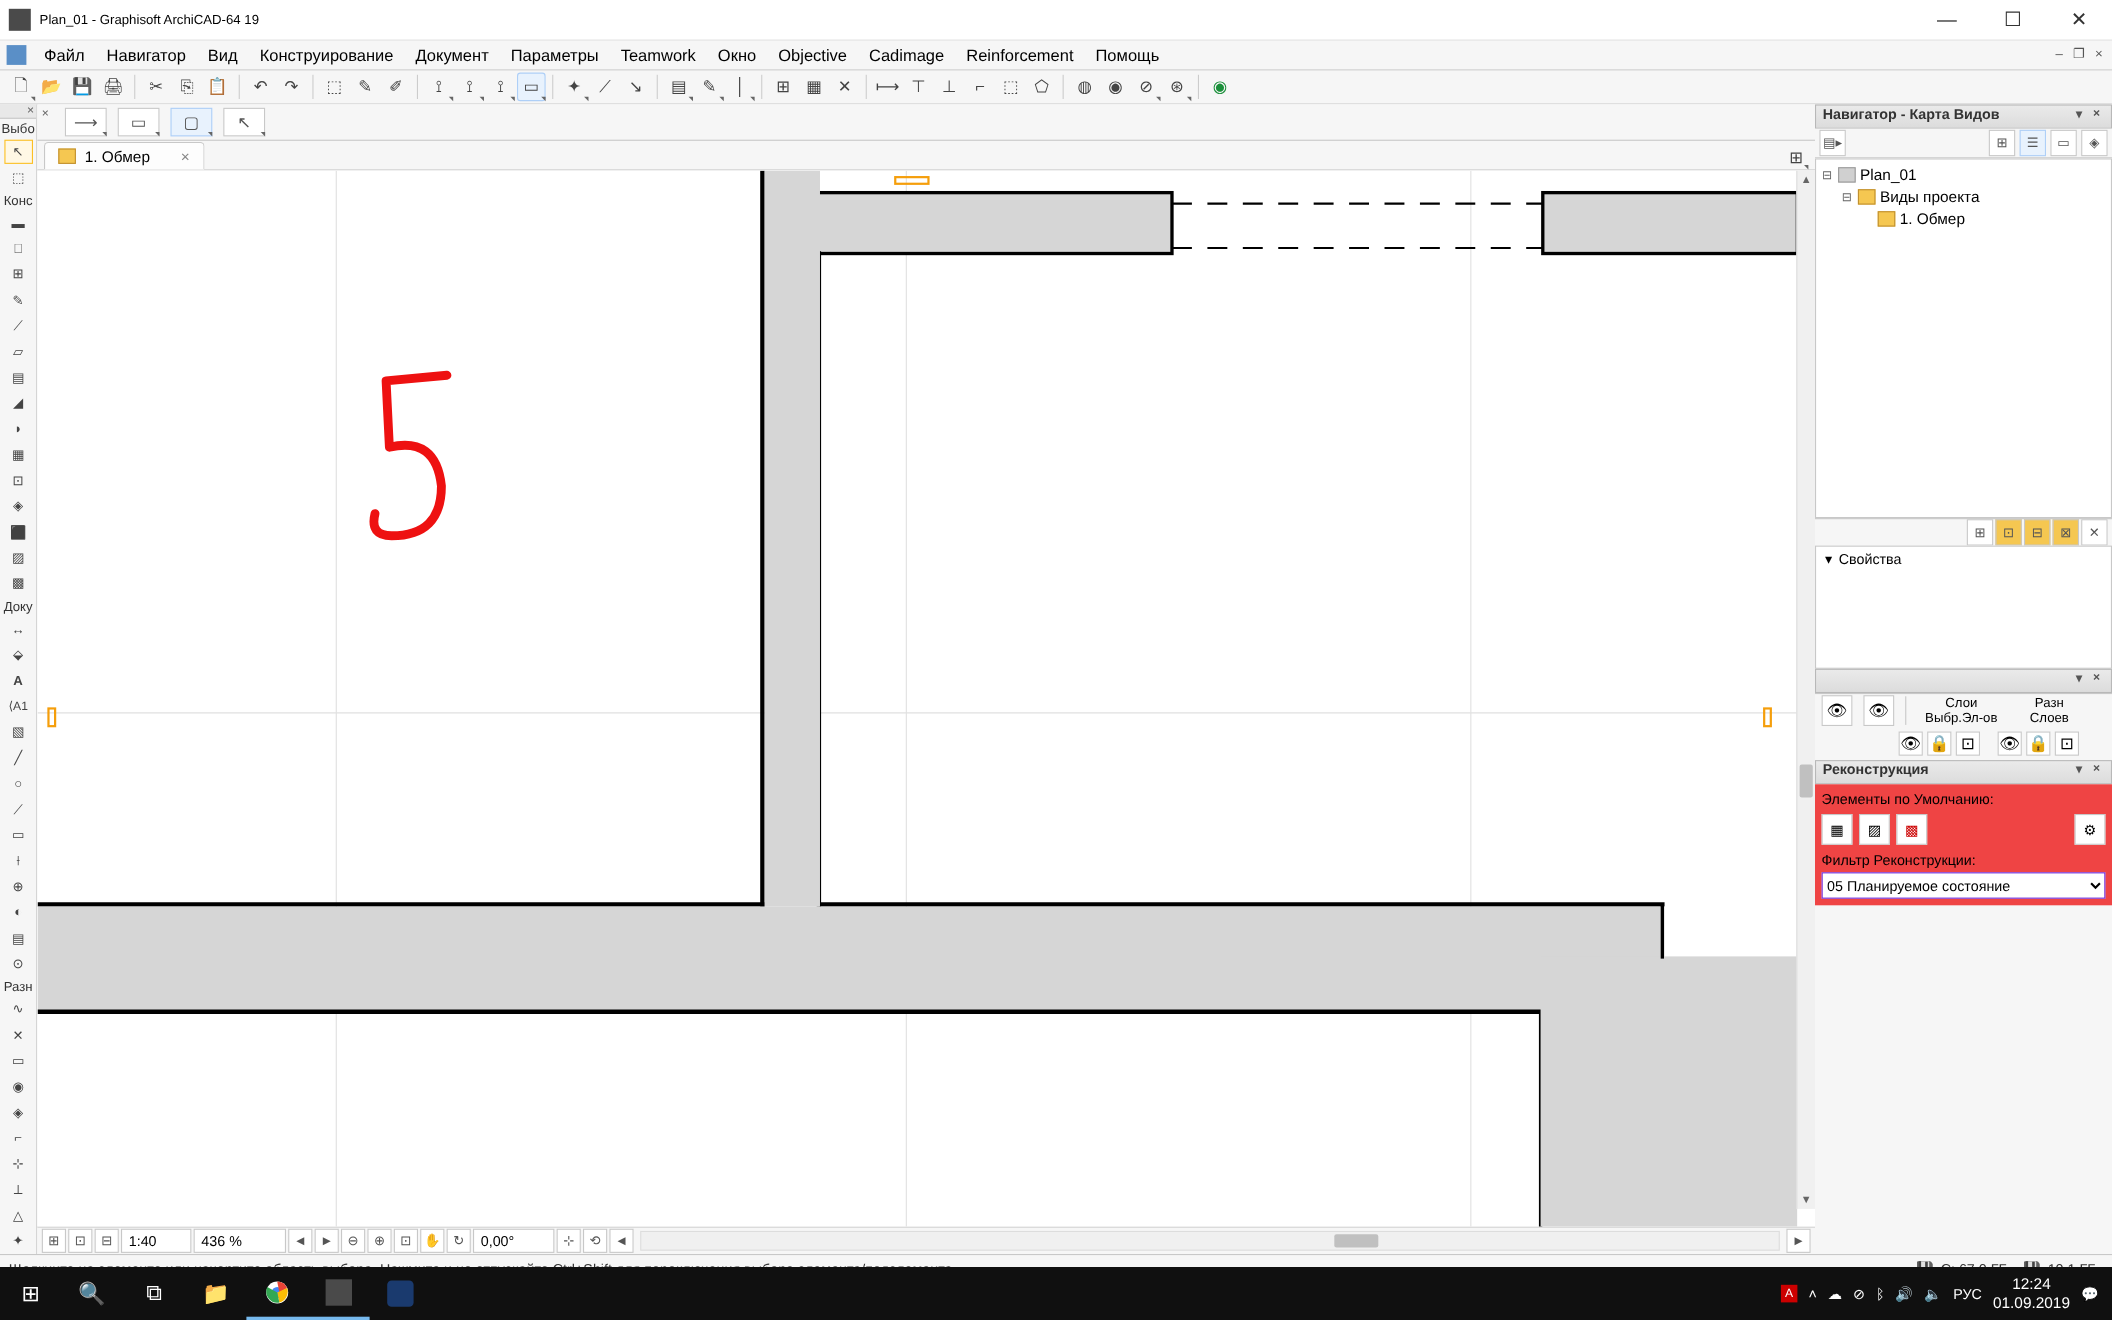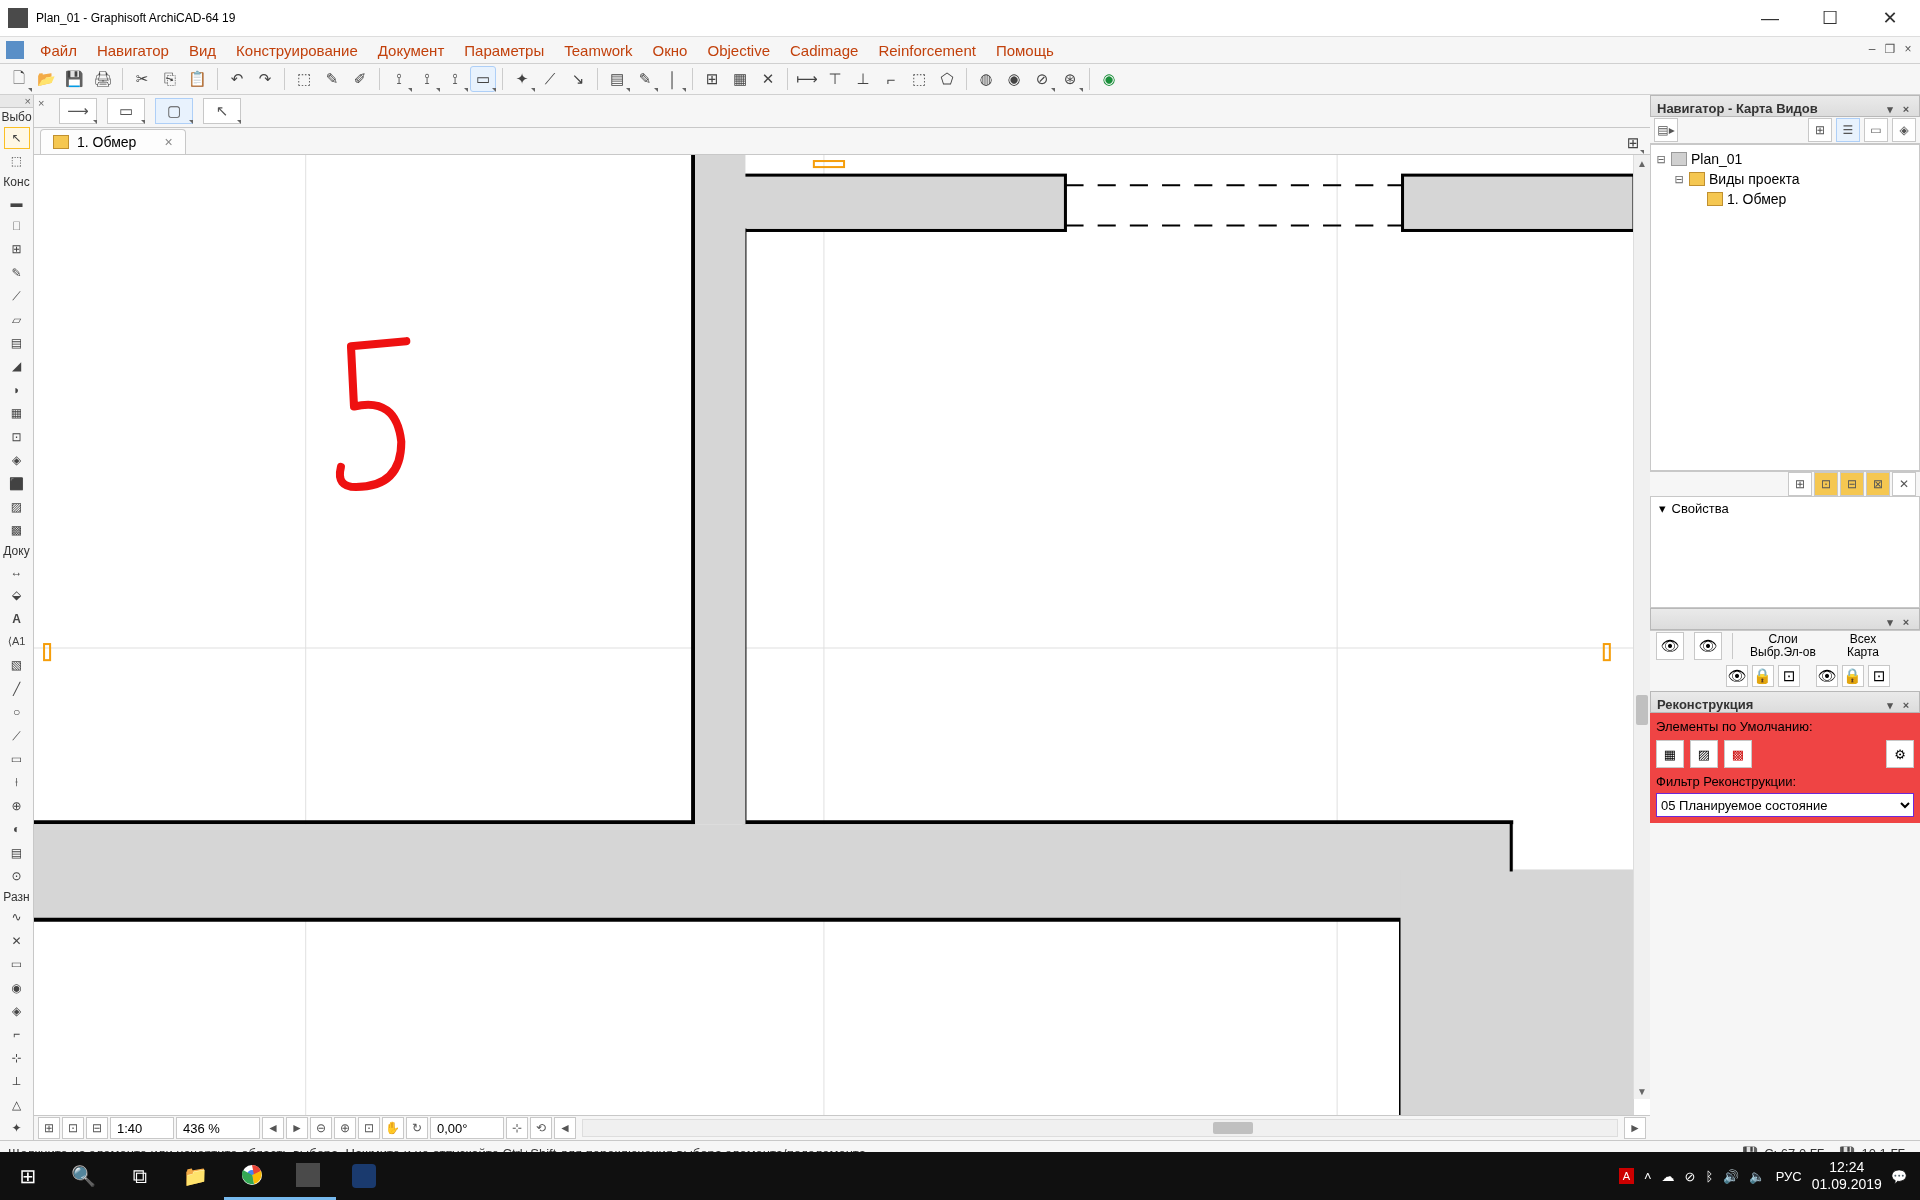--- a/index.html
+++ b/index.html
@@ -1,21 +1,21 @@
 <!DOCTYPE html>
 <html><head>
 <meta charset="utf-8">
 <style>
 html,body{margin:0;padding:0;width:1920px;height:1200px;overflow:hidden;font-family:"Segoe UI",Tahoma,sans-serif;font-size:15px;background:#f0f0f0;color:#000;}
 .titlebar{height:36px;background:#fff;display:flex;align-items:center;border-bottom:1px solid #ddd;}
 .titlebar .icon{width:20px;height:20px;margin:0 8px;background:#4a4a4a;display:inline-block;}
 .titlebar .title{flex:1;font-size:12px;color:#000;}
 .titlebar .winbtn{width:60px;height:36px;display:flex;align-items:center;justify-content:center;font-size:18px;color:#333;cursor:pointer;}
 .menubar{height:26px;background:#f6f6f6;display:flex;align-items:center;padding-left:6px;border-bottom:1px solid #d0d0d0;position:relative;}
-.menubar .mitem{padding:0 10px;font-size:15px;color:#c2410c;cursor:pointer;}
+.menubar .mitem{padding:0 10px;font-size:15px;color:#000000;cursor:pointer;}
 .menubar .minitool{position:absolute;right:4px;top:4px;display:flex;gap:2px;}
 .menubar .minitool span{width:16px;height:16px;font-size:12px;display:flex;align-items:center;justify-content:center;color:#555;cursor:pointer;}
 .toolbar{height:30px;background:#f6f6f6;display:flex;align-items:center;padding:0 6px;gap:2px;border-bottom:1px solid #d0d0d0;}
 .tb-btn{width:24px;height:24px;display:flex;align-items:center;justify-content:center;border:1px solid transparent;border-radius:3px;cursor:pointer;position:relative;color:#444;}
 .tb-sep{width:1px;height:22px;background:#ccc;margin:0 4px;}
 .dd-arrow{position:absolute;right:-1px;bottom:-1px;width:0;height:0;border-left:4px solid transparent;border-top:4px solid #666;}
 .main{display:flex;height:1045px;}
 .left-toolbox{width:33px;background:#f6f6f6;border-right:1px solid #c8c8c8;display:flex;flex-direction:column;align-items:center;font-size:12px;}
 .left-toolbox .hdr{width:100%;height:16px;background:#e8e8e8;border-bottom:1px solid #c8c8c8;display:flex;justify-content:flex-end;align-items:center;padding-right:2px;box-sizing:border-box;font-size:11px;color:#666;}
 .tl{width:24px;height:24px;margin:1px 0;display:flex;align-items:center;justify-content:center;cursor:pointer;color:#444;border:1px solid transparent;}
@@ -36,21 +36,21 @@
 .vscroll{position:absolute;right:0;top:0;width:16px;bottom:16px;background:#f0f0f0;border-left:1px solid #ddd;}
 .vscroll .thumb{position:absolute;left:2px;right:2px;top:540px;height:30px;background:#c0c0c0;border-radius:2px;}
 .vscroll .arrow{position:absolute;left:0;right:0;height:16px;display:flex;align-items:center;justify-content:center;font-size:10px;color:#666;}
 .bottombar{height:24px;background:#f6f6f6;border-top:1px solid #c8c8c8;display:flex;align-items:center;font-size:13px;gap:2px;padding:0 4px;}
 .bb-btn{width:20px;height:20px;display:flex;align-items:center;justify-content:center;border:1px solid #c8c8c8;background:#fff;cursor:pointer;color:#555;font-size:12px;}
 .bb-field{height:20px;border:1px solid #c8c8c8;background:#fff;padding:0 6px;display:flex;align-items:center;font-size:13px;min-width:50px;}
 .hscroll{flex:1;height:16px;background:#f0f0f0;border:1px solid #ddd;margin:0 4px;position:relative;}
 .hscroll .thumb{position:absolute;top:2px;bottom:2px;left:630px;width:40px;background:#c0c0c0;border-radius:2px;}
 .statusbar{height:24px;background:#f6f6f6;border-top:1px solid #c8c8c8;display:flex;align-items:center;font-size:13px;padding:0 8px;color:#333;}
 .right-panels{width:270px;background:#f6f6f6;display:flex;flex-direction:column;}
-.panel-hdr{height:20px;background:linear-gradient(#eaeaea,#dcdcdc);border:1px solid #b8b8b8;display:flex;align-items:flex-end;padding:0 6px;font-size:13px;font-weight:bold;color:#333;}
+.panel-hdr{height:20px;background:linear-gradient(#eaeaea,#dcdcdc);border:1px solid #b8b8b8;display:flex;align-items:flex-start;padding:0 6px;font-size:13px;font-weight:bold;color:#333;}
 .panel-hdr .pbtns{margin-left:auto;display:flex;gap:2px;}
 .panel-hdr .pbtns span{width:14px;height:14px;font-size:11px;display:flex;align-items:center;justify-content:center;color:#555;cursor:pointer;}
 .nav-toolbar{height:26px;background:#f6f6f6;border-bottom:1px solid #c8c8c8;display:flex;align-items:center;padding:0 4px;gap:4px;}
 .nav-btn{width:22px;height:22px;border:1px solid #c8c8c8;background:#fff;display:flex;align-items:center;justify-content:center;cursor:pointer;font-size:12px;color:#555;}
 .tree{flex:1;background:#fff;border:1px solid #c8c8c8;overflow:auto;font-size:14px;padding:4px;}
 .tree-row{display:flex;align-items:center;height:20px;gap:4px;cursor:pointer;}
 .tree-row .exp{width:12px;text-align:center;color:#666;font-size:11px;}
 .tree-row .ico{width:14px;height:12px;background:#f5c751;border:1px solid #c09030;}
 .tree-row .ico.proj{background:#d0d0d0;border-color:#999;}
 .props{background:#fff;border:1px solid #c8c8c8;font-size:13px;}
@@ -358,21 +358,21 @@
           <span>▾</span>
           <span>×</span>
         </div>
     </div>
     <div class="layers">
       <div class="layers-row">
         <div class="lbtn">👁</div>
         <div class="lbtn">👁</div>
         <div style="border-left:1px solid #c8c8c8;height:26px;"></div>
         <div class="ltxt" style="width:80px;">Слои Выбр.Эл-ов</div>
-        <div class="ltxt" style="width:60px;">Всех Карта</div>
+        <div class="ltxt" style="width:60px;">Разн Слоев</div>
       </div>
       <div class="layers-row" style="gap:4px;padding-left:76px;">
         <div class="lbtn" style="width:20px;height:20px;">👁</div>
         <div class="lbtn" style="width:20px;height:20px;">🔒</div>
         <div class="lbtn" style="width:20px;height:20px;">⊡</div>
         <div style="width:8px;"></div>
         <div class="lbtn" style="width:20px;height:20px;">👁</div>
         <div class="lbtn" style="width:20px;height:20px;">🔒</div>
         <div class="lbtn" style="width:20px;height:20px;">⊡</div>
       </div>

